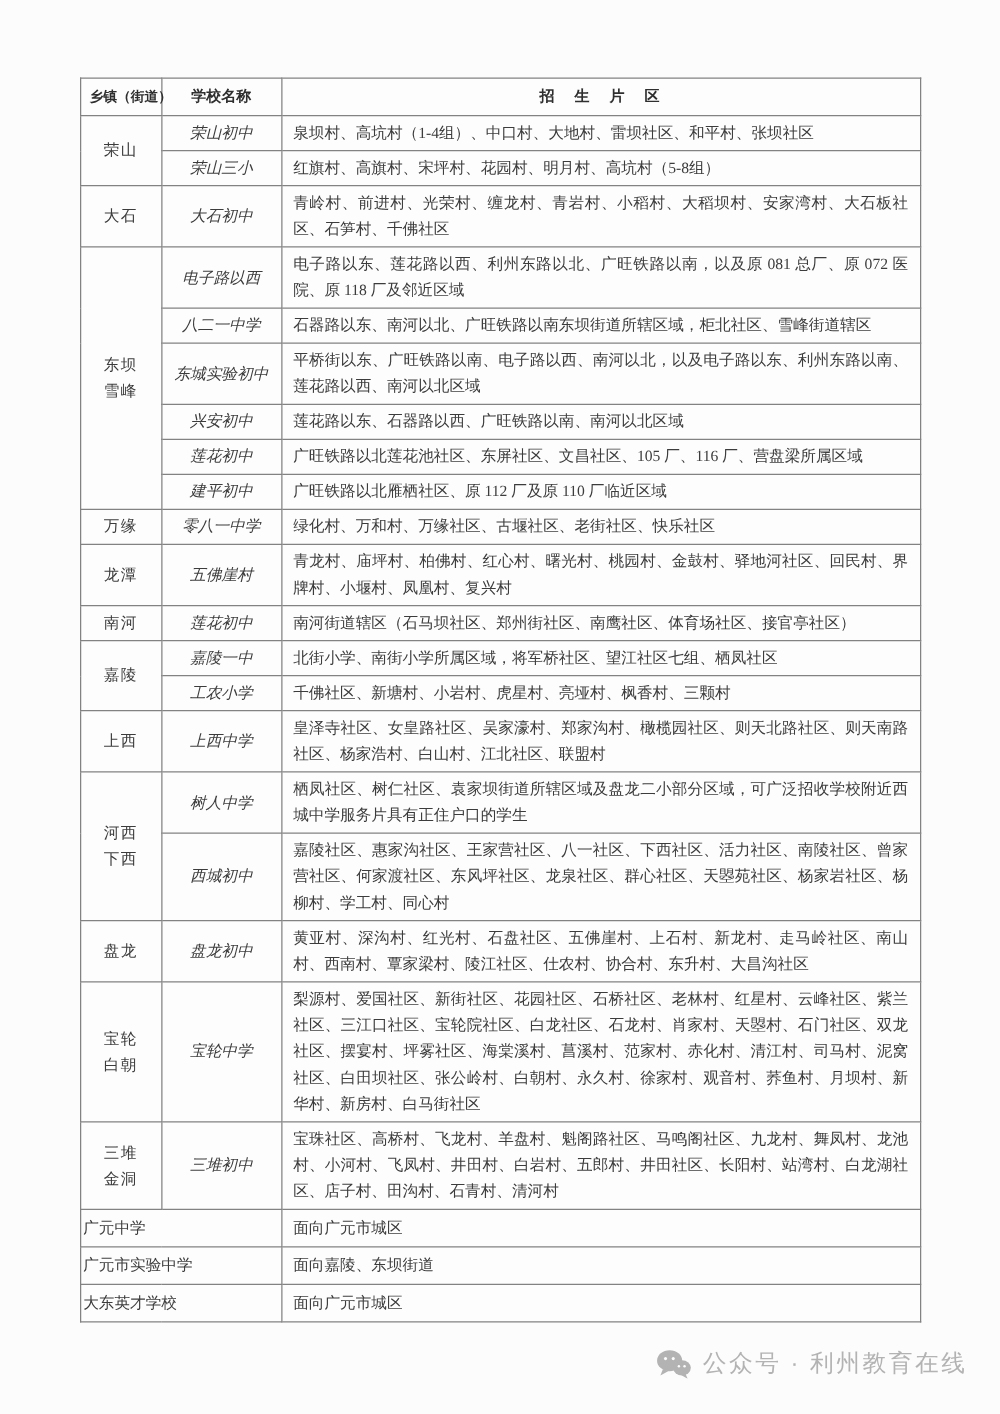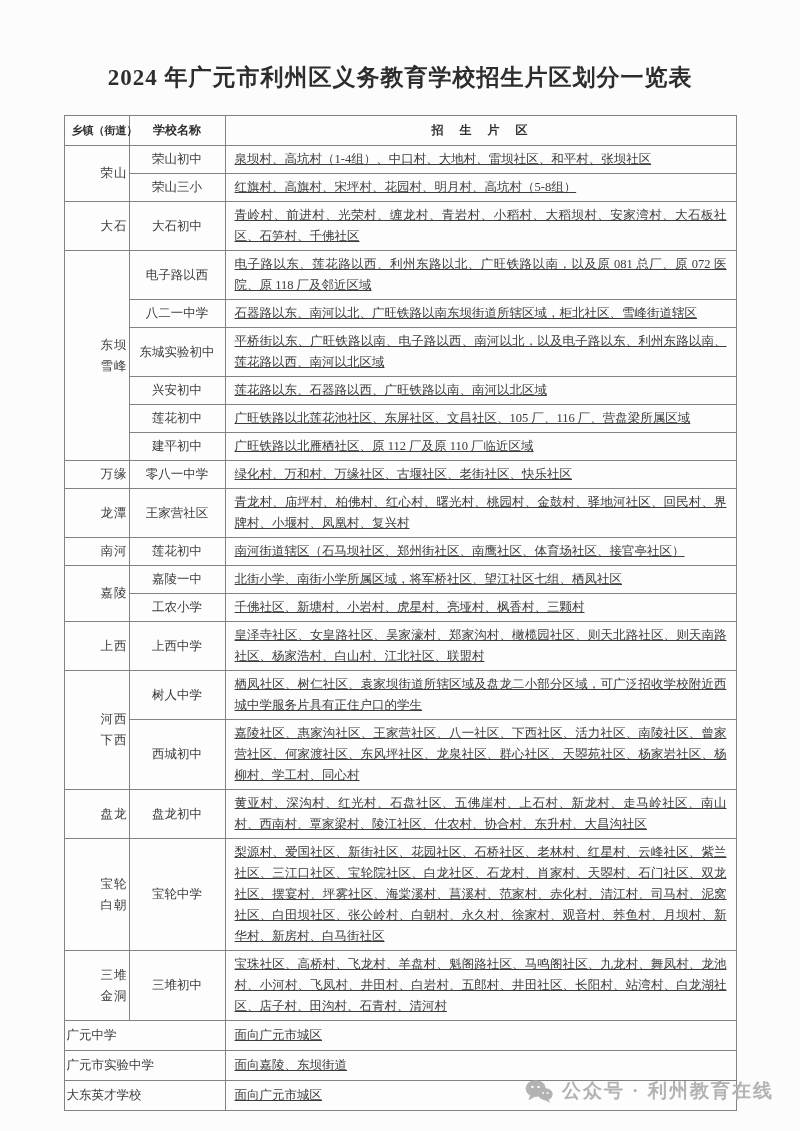--- a/index.html
+++ b/index.html
@@ -30,40 +30,39 @@
     vertical-align:middle;
   }
   .district-table th{
     font-size:12px;font-weight:bold;color:#2f2f2f;
     padding:6px 7px;text-align:center;
   }
   .district-table th.th-township{font-size:11px;white-space:nowrap;}
   .district-table th.th-zone{letter-spacing:2px;margin-left:16px;}
   .district-table td{font-size:12.5px;line-height:1.68;color:#3c3c3c;}
   td.township{
-    text-align:right;white-space:pre-line;
+    text-align:center;white-space:pre-line;
     padding:2px 1px;letter-spacing:1px;
   }
-  td.school{text-align:center;padding:2px 2px;}
-  td.district{padding:3px 9px;text-align:justify;text-decoration:underline;}
+  td.school{text-align:center;padding:2px 2px;font-style:italic;}
+  td.district{padding:3px 9px;text-align:justify;}
   td.merged-school{padding:4px 2px;}
   .watermark{
     position:absolute;right:26px;top:1078px;
     display:flex;align-items:center;gap:9px;
     color:#b3b3b3;
     font-family:"Liberation Sans","DejaVu Sans",sans-serif;
-    font-size:19px;letter-spacing:2px;font-weight:bold;
+    font-size:19px;letter-spacing:2px;
   }
   .wechat-icon{display:inline-flex;}
 </style>
 </head>
 <body>
 
 <div class="page">
-  <h1 class="title">2024 年广元市利州区义务教育学校招生片区划分一览表</h1>
 
   <table class="district-table">
     <colgroup>
       <col style="width:65px">
       <col style="width:96px">
       <col style="width:511px">
     </colgroup>
     <thead>
       <tr>
         <th class="th-township">乡镇（街道）</th>
@@ -112,21 +111,21 @@
           <td class="school">建平初中</td>
           <td class="district">广旺铁路以北雁栖社区、原 112 厂及原 110 厂临近区域</td>
         </tr>
         <tr>
           <td class="township" rowspan="1">万缘</td>
           <td class="school">零八一中学</td>
           <td class="district">绿化村、万和村、万缘社区、古堰社区、老街社区、快乐社区</td>
         </tr>
         <tr>
           <td class="township" rowspan="1">龙潭</td>
-          <td class="school">王家营社区</td>
+          <td class="school">五佛崖村</td>
           <td class="district">青龙村、庙坪村、柏佛村、红心村、曙光村、桃园村、金鼓村、驿地河社区、回民村、界牌村、小堰村、凤凰村、复兴村</td>
         </tr>
         <tr>
           <td class="township" rowspan="1">南河</td>
           <td class="school">莲花初中</td>
           <td class="district">南河街道辖区（石马坝社区、郑州街社区、南鹰社区、体育场社区、接官亭社区）</td>
         </tr>
         <tr>
           <td class="township" rowspan="2">嘉陵</td>
           <td class="school">嘉陵一中</td>

